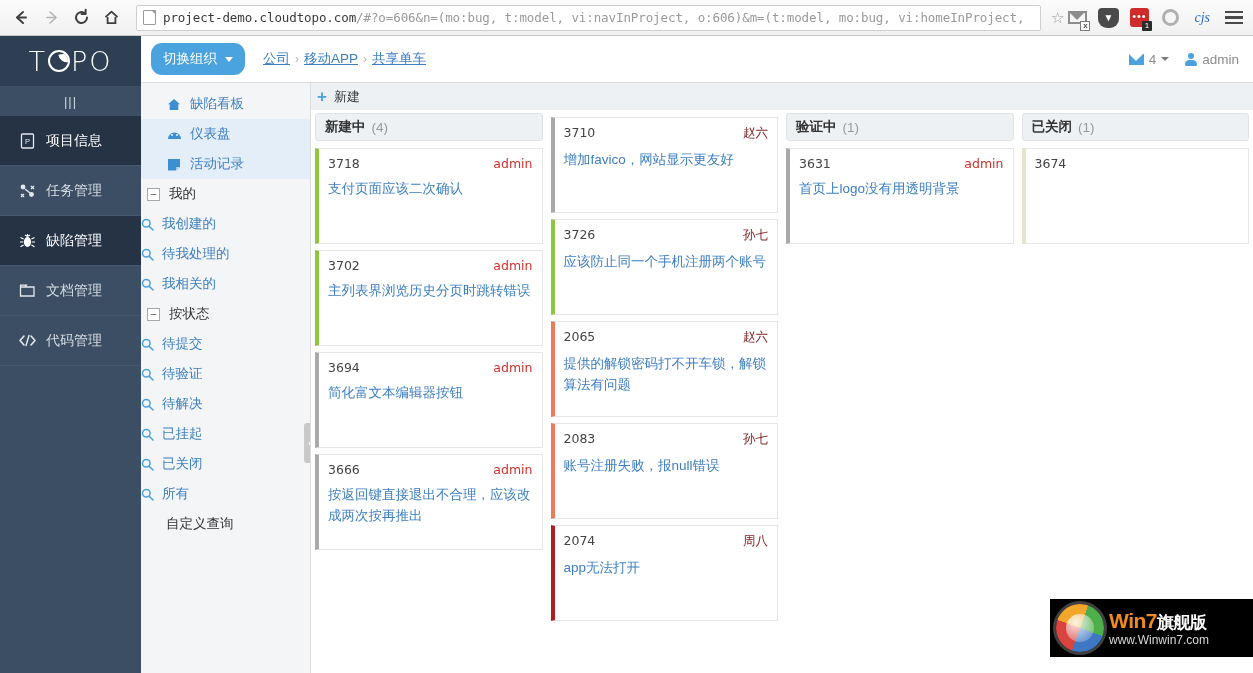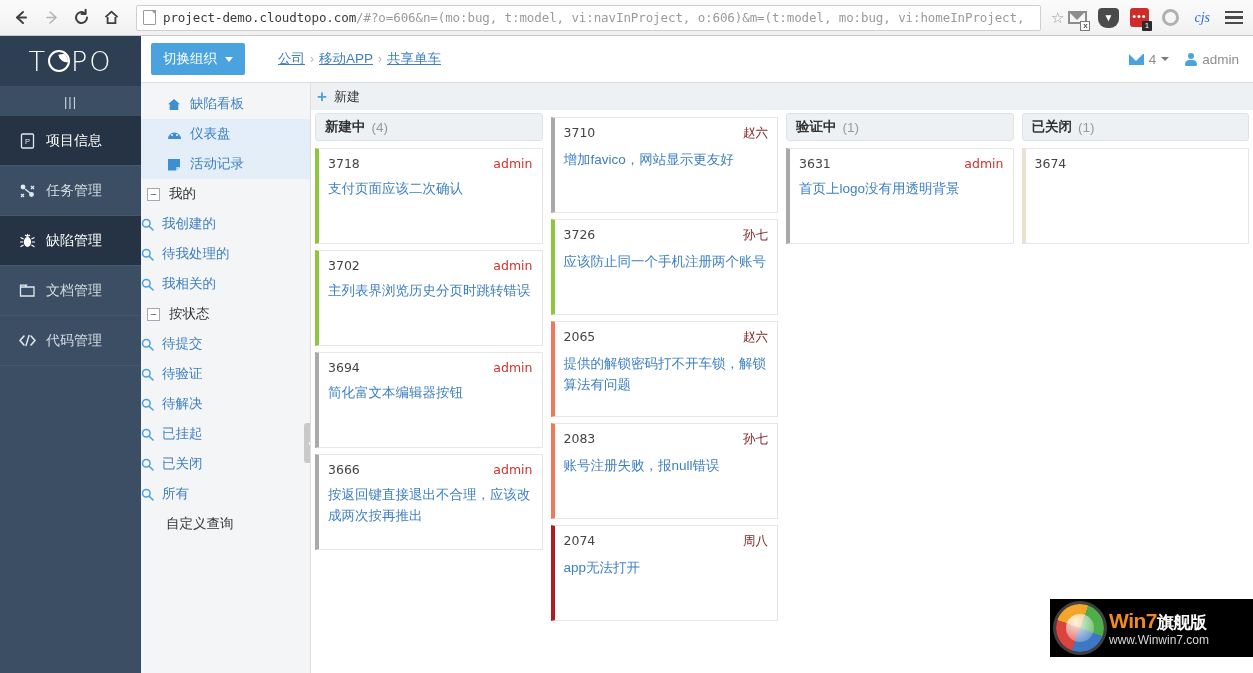--- a/index.html
+++ b/index.html
@@ -255,36 +255,36 @@
     border-bottom: 1px solid #dcdcdc;
     display: flex;
     align-items: center;
     padding: 0 14px 0 10px;
   }
   .org-btn {
     background: #4aa3df;
     color: #fff;
     font-size: 13.5px;
     padding: 7px 12px;
-    border-radius: 2px;
+    border-radius: 11px;
     display: flex;
     align-items: center;
     gap: 8px;
     cursor: pointer;
     border: none;
     font-family: inherit;
   }
   .caret-down {
     width: 0; height: 0;
     border-left: 4.5px solid transparent;
     border-right: 4.5px solid transparent;
     border-top: 5px solid #fff;
   }
   .breadcrumb {
-    margin-left: 33px;
+    margin-left: 18px;
     display: flex;
     align-items: center;
     gap: 3px;
     font-size: 13.5px;
   }
   .breadcrumb a {
     color: #3d7fc2;
     text-decoration: underline;
     cursor: pointer;
   }

